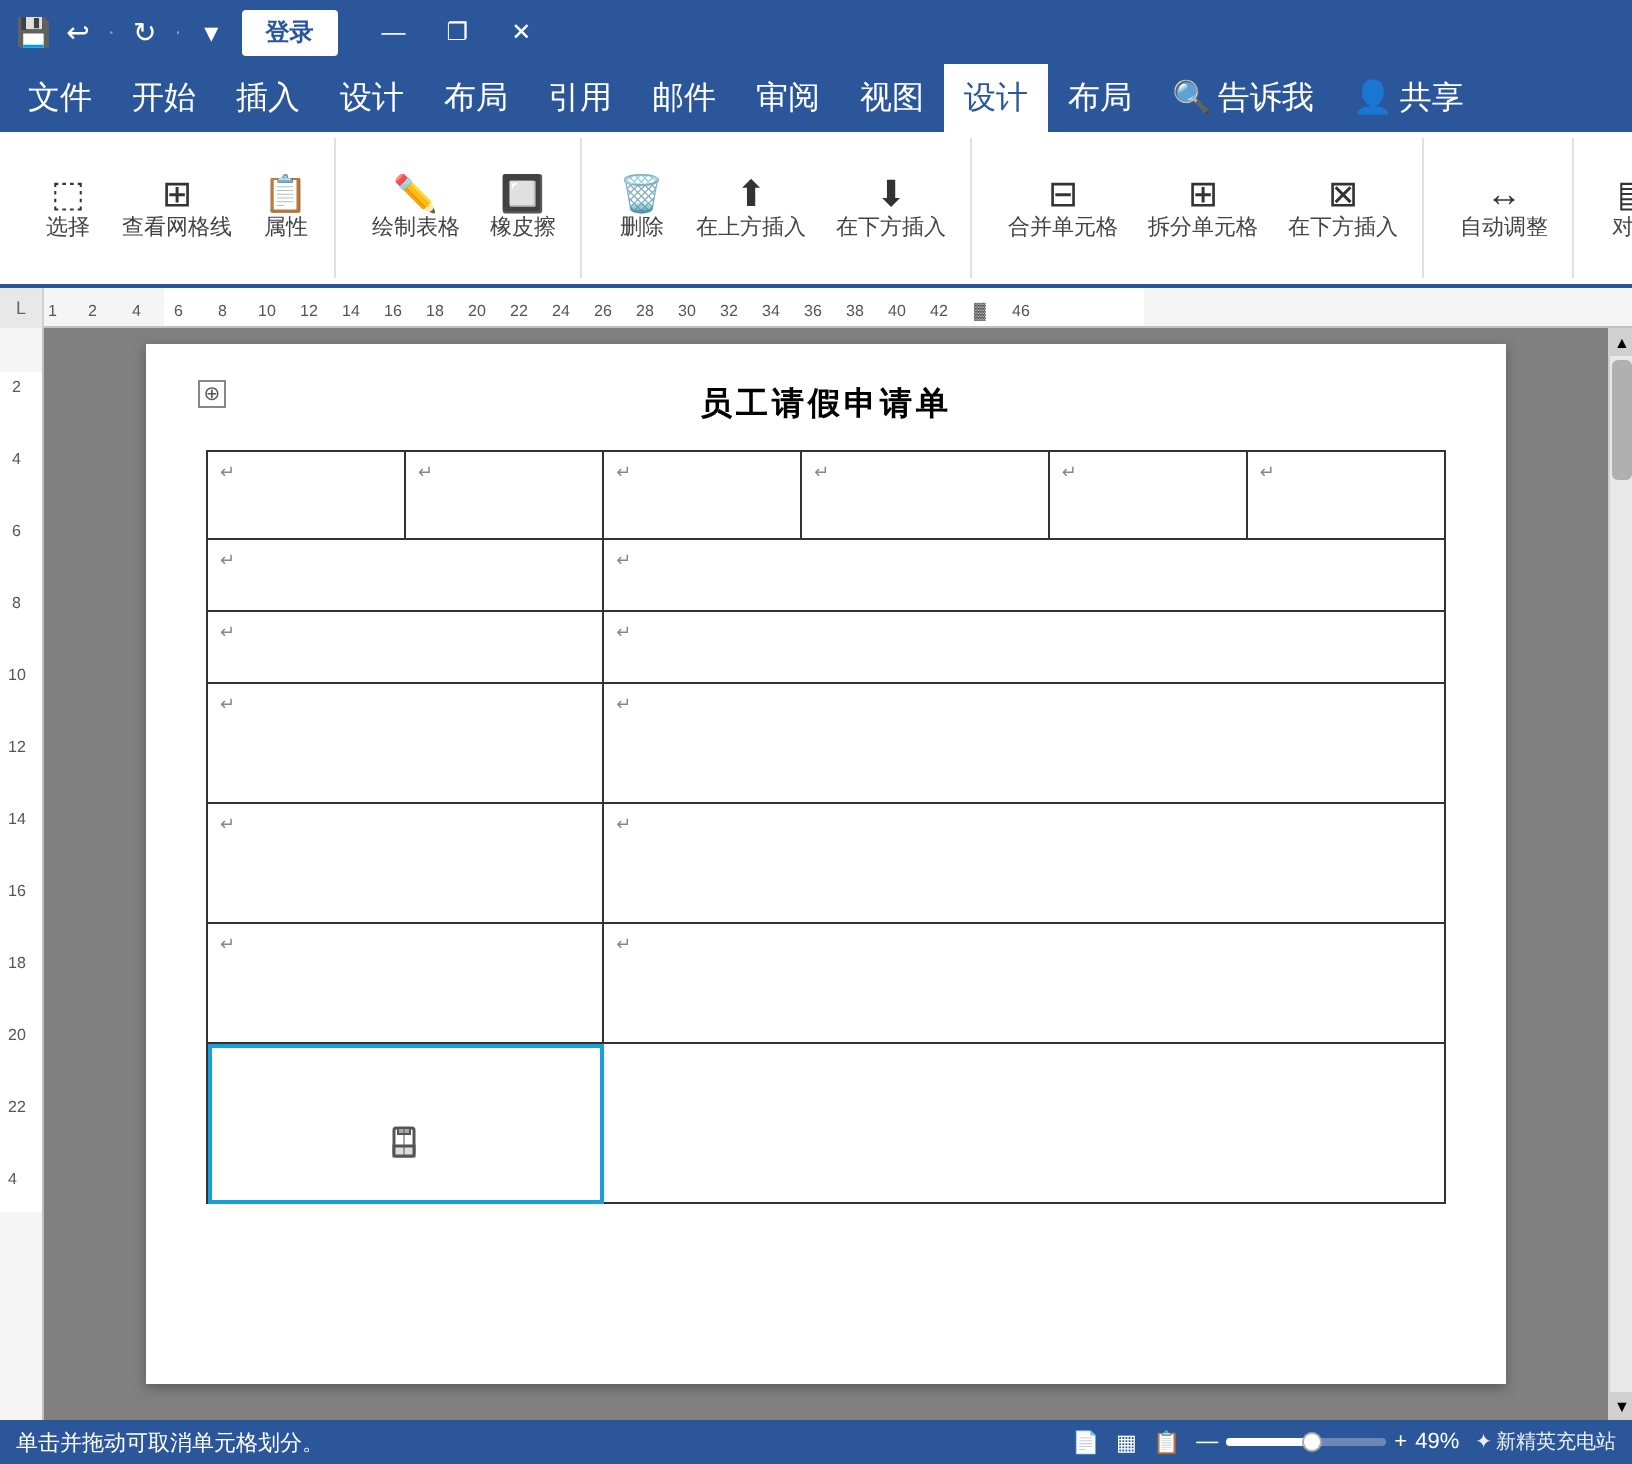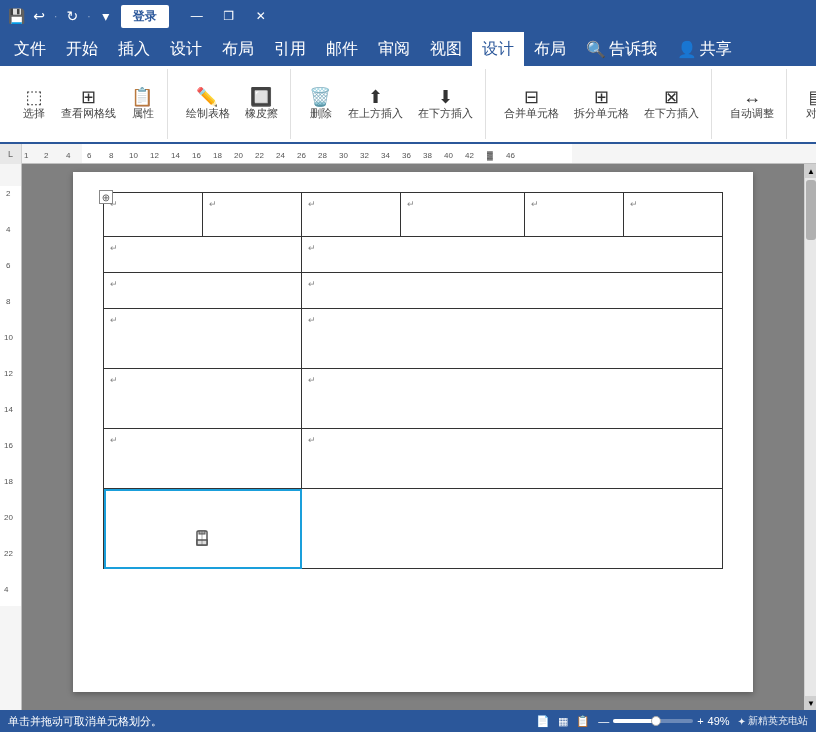--- a/index.html
+++ b/index.html
@@ -501,20 +501,23 @@
       <text x="4" y="392" font-size="8" fill="#555" font-family="sans-serif">22</text>
       <text x="4" y="428" font-size="8" fill="#555" font-family="sans-serif">4</text>
     </svg>
   </div>
 
   <div class="document-scroll">
     <div class="document-page">
 
       <div class="move-handle">⊕</div>
 
+      <div class="doc-title">
+        <span>员工请假申请单</span>
+      </div>
 
       <table class="doc-table">
 
         <tbody>
             <tr class="row-top">
           <td style="width:16%"><span style="font-size:9px;color:#888">↵</span></td>
           <td style="width:16%"><span style="font-size:9px;color:#888">↵</span></td>
           <td style="width:16%"><span style="font-size:9px;color:#888">↵</span></td>
           <td style="width:20%"><span style="font-size:9px;color:#888">↵</span></td>
           <td style="width:16%"><span style="font-size:9px;color:#888">↵</span></td>

